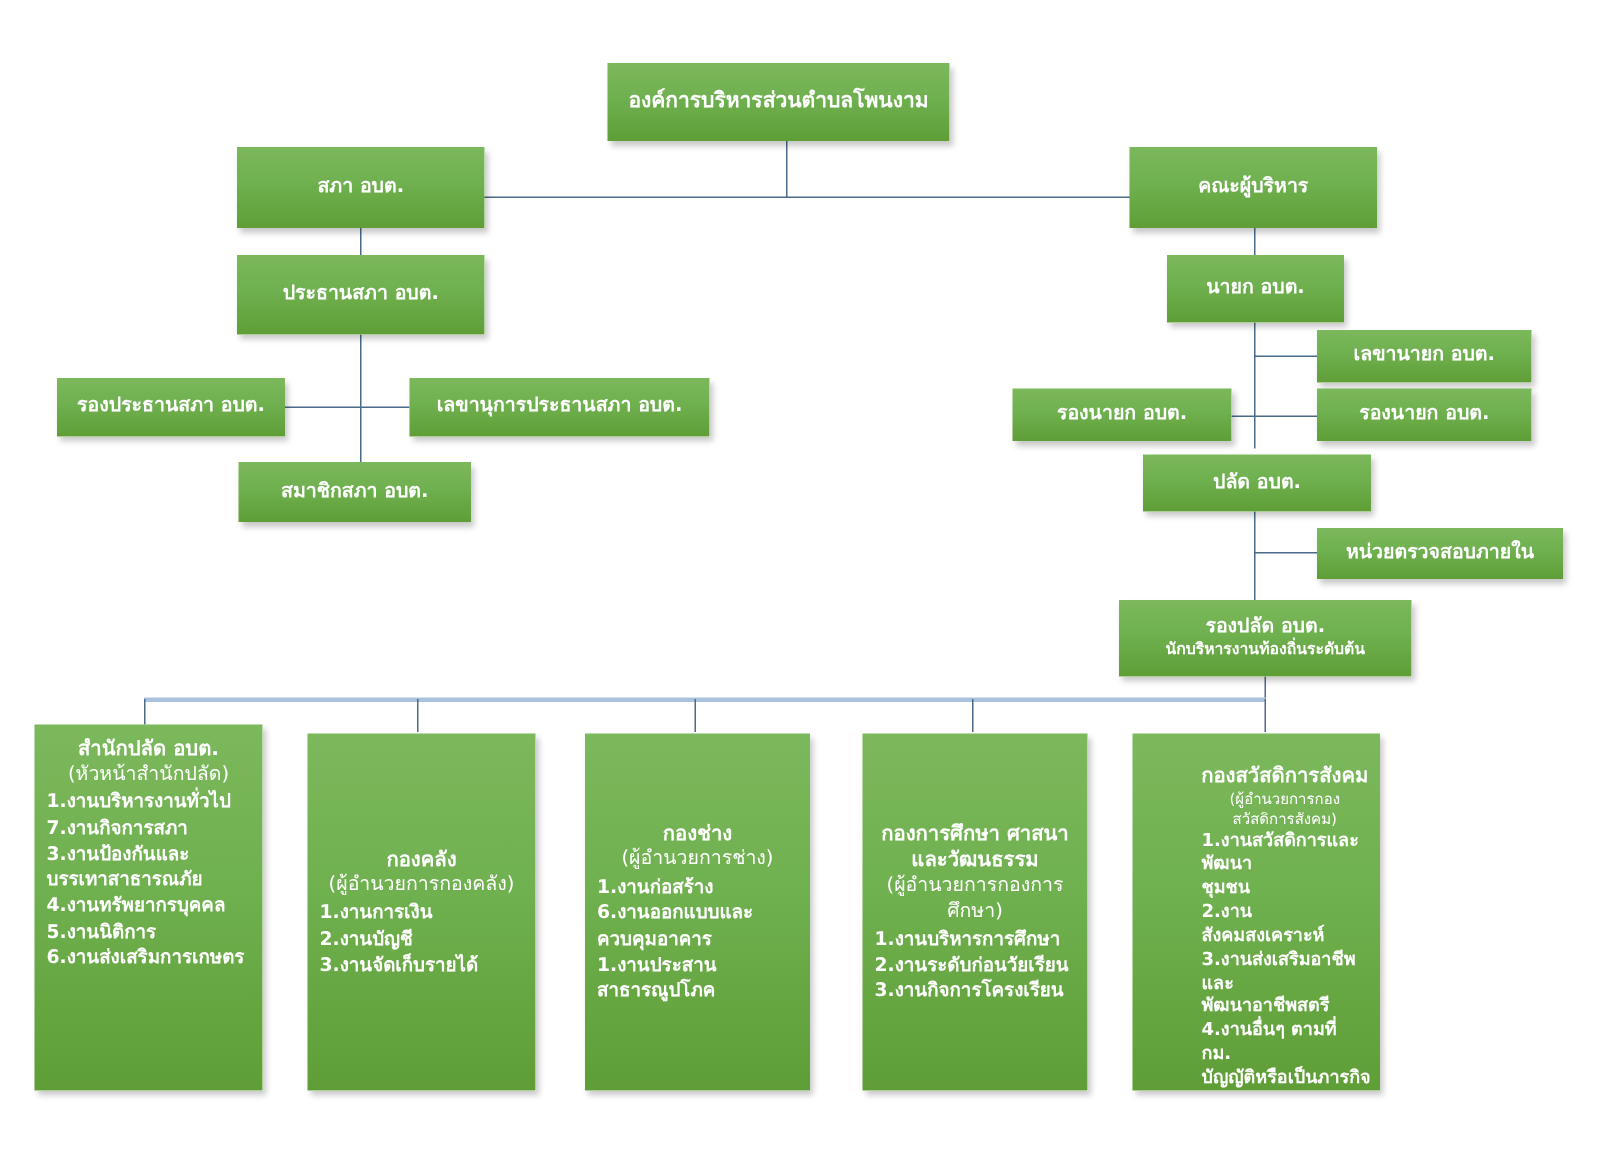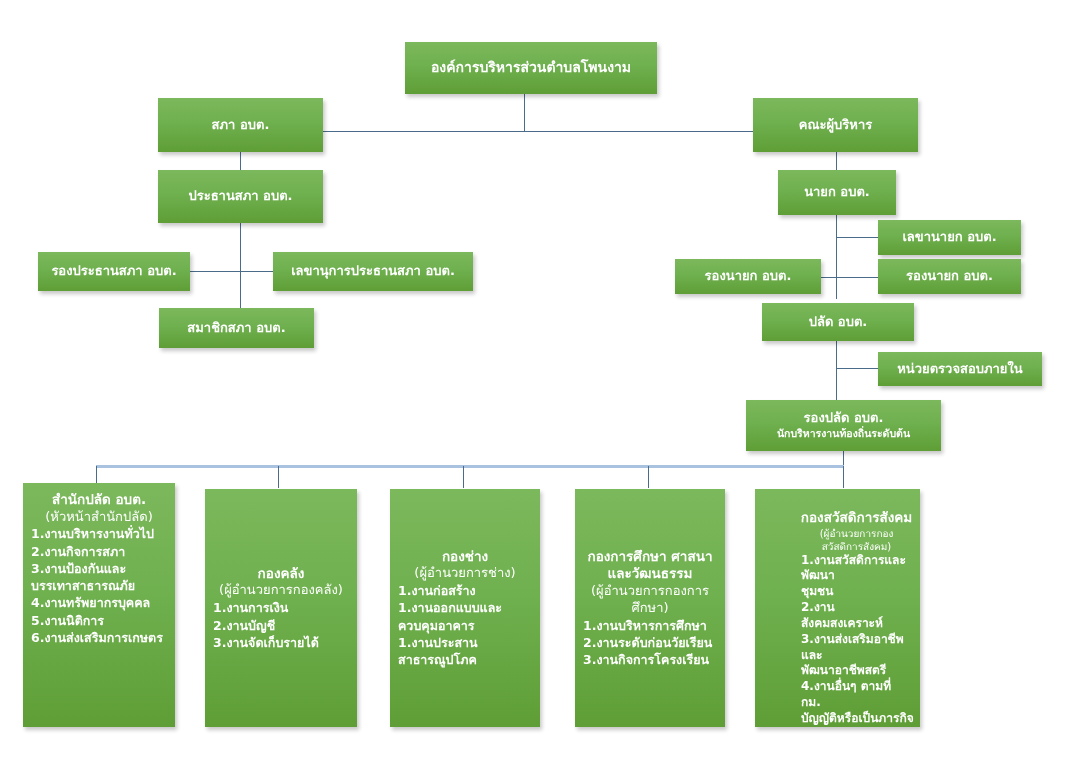--- a/index.html
+++ b/index.html
@@ -120,21 +120,21 @@
   <div class="ln h" style="left:836px; top:368px; width:42px;"></div>
   <div class="ln v" style="left:843px; top:451px; height:15px;"></div>
 
   <div class="ln thick" style="left:96px; top:465px; width:748px;"></div>
   <div class="ln v" style="left:96px; top:466px; height:17px;"></div>
   <div class="ln v" style="left:278px; top:466px; height:22px;"></div>
   <div class="ln v" style="left:463px; top:466px; height:22px;"></div>
   <div class="ln v" style="left:648px; top:466px; height:22px;"></div>
   <div class="ln v" style="left:843px; top:466px; height:22px;"></div>
 
-  <div class="node lg" style="left:405px; top:42px; width:252px; height:52px;">
+  <div class="node lg" style="left:405px; top:42px; width:228px; height:52px;">
     <span class="ttl">องค์การบริหารส่วนตำบลโพนงาม</span>
   </div>
 
   <div class="node md" style="left:158px; top:98px; width:165px; height:54px;">
     <span class="ttl">สภา อบต.</span>
   </div>
 
   <div class="node md" style="left:753px; top:98px; width:165px; height:54px;">
     <span class="ttl">คณะผู้บริหาร</span>
   </div>
@@ -182,21 +182,21 @@
   <div class="node md" style="left:746px; top:400px; width:195px; height:51px;">
     <span class="ttl">รองปลัด อบต.</span>
     <span class="sub" style="font-size:10.5px;">นักบริหารงานท้องถิ่นระดับต้น</span>
   </div>
 
   <div class="dept" style="left:23px; top:483px; width:152px; height:244px;">
     <div class="head">สำนักปลัด อบต.</div>
     <div class="role">(หัวหน้าสำนักปลัด)</div>
     <ul class="items">
         <li>1.งานบริหารงานทั่วไป</li>
-        <li>2.งานกิจการสภา</li>
+        <li>7.งานกิจการสภา</li>
         <li>3.งานป้องกันและ</li>
         <li>บรรเทาสาธารณภัย</li>
         <li>4.งานทรัพยากรบุคคล</li>
         <li>5.งานนิติการ</li>
         <li>6.งานส่งเสริมการเกษตร</li>
       </ul>
   </div>
 
   <div class="dept" style="left:205px; top:489px; width:152px; height:238px; justify-content:center;">
     <div class="head">กองคลัง</div>
@@ -206,21 +206,21 @@
         <li>2.งานบัญชี</li>
         <li>3.งานจัดเก็บรายได้</li>
       </ul>
   </div>
 
   <div class="dept" style="left:390px; top:489px; width:150px; height:238px; justify-content:center;">
     <div class="head">กองช่าง</div>
     <div class="role">(ผู้อำนวยการช่าง)</div>
     <ul class="items">
         <li>1.งานก่อสร้าง</li>
-        <li>1.งานออกแบบและ</li>
+        <li>6.งานออกแบบและ</li>
         <li>ควบคุมอาคาร</li>
         <li>1.งานประสาน</li>
         <li>สาธารณูปโภค</li>
       </ul>
   </div>
 
   <div class="dept" style="left:575px; top:489px; width:150px; height:238px; justify-content:center;">
     <div class="head">กองการศึกษา ศาสนา และวัฒนธรรม</div>
     <div class="role">(ผู้อำนวยการกองการศึกษา)</div>
     <ul class="items">

